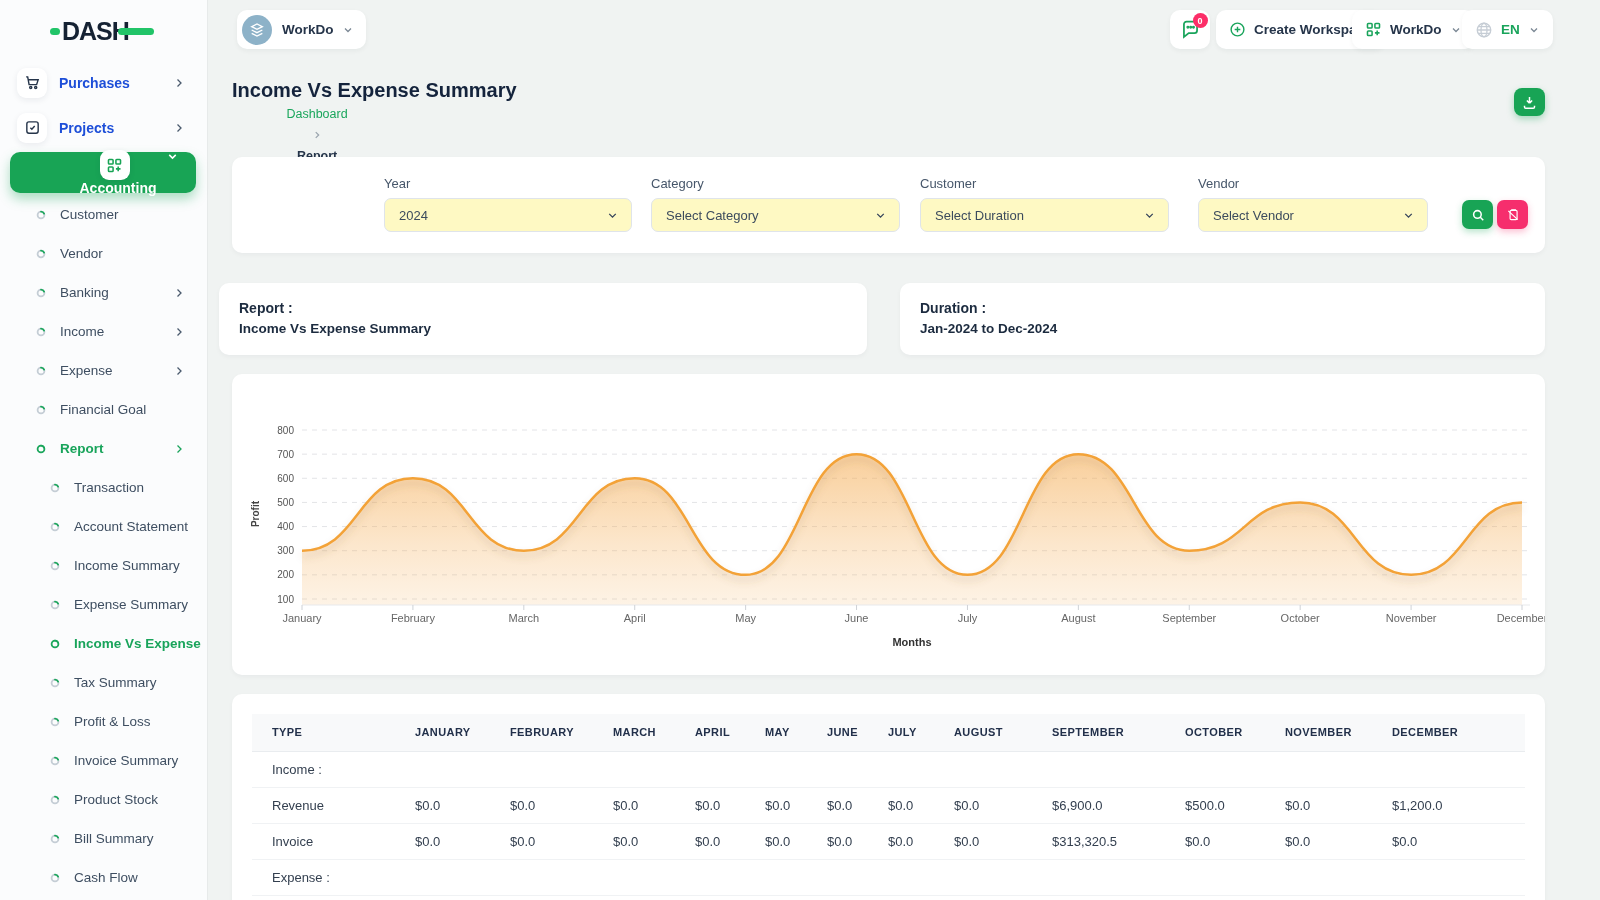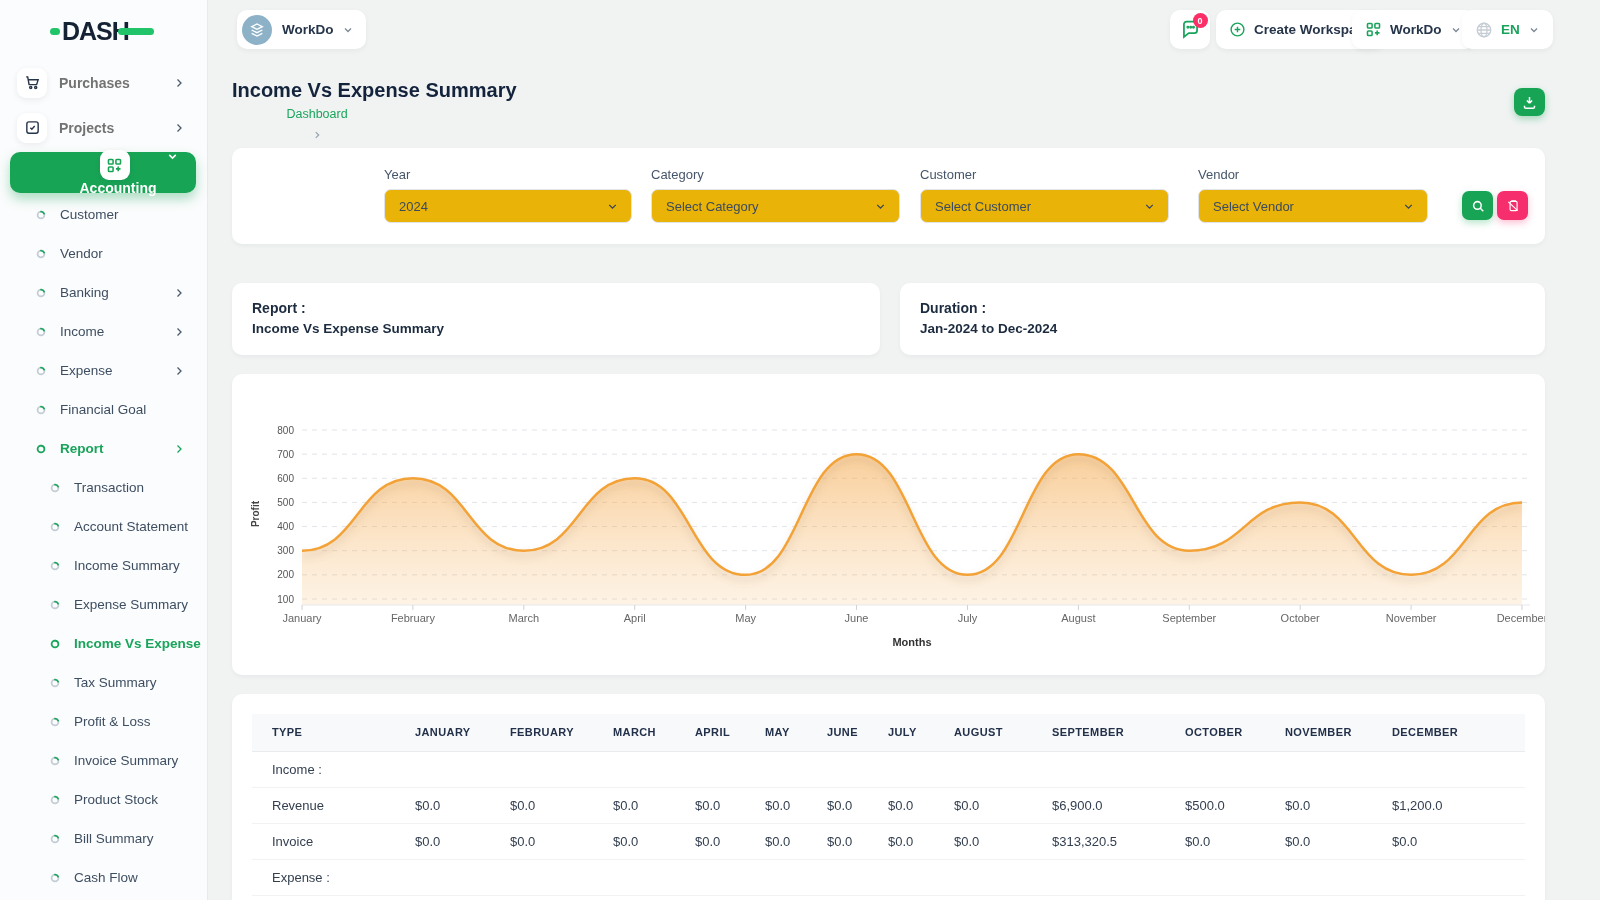--- a/index.html
+++ b/index.html
@@ -9,21 +9,21 @@
 
   
   .sidebar { position:absolute; left:0; top:0; width:207px; height:900px; background:#fbfcfd; box-shadow:1px 0 0 rgba(20,30,40,.04); z-index:5; }
   .logo { position:absolute; left:50px; top:14px; height:34px; display:flex; align-items:center; }
   .nav { position:absolute; left:0; top:60px; width:207px; }
   .side-item { position:relative; display:flex; align-items:center; cursor:pointer; }
   .side-item.lvl1 { height:45px; padding-left:17px; }
   .side-item.lvl2 { height:39px; padding-left:36px; }
   .side-item.lvl3 { height:39px; padding-left:50px; }
   .icon-sq { width:30px; height:30px; border-radius:9px; background:#fff; box-shadow:0 2px 6px rgba(25,40,60,.08); display:flex; align-items:center; justify-content:center; color:#26354a; flex:0 0 30px; }
-  .side-item.lvl1 .lbl { margin-left:12px; font-size:14px; font-weight:700; color:#737373; }
+  .side-item.lvl1 .lbl { margin-left:12px; font-size:14px; font-weight:700; color:#1d4ed8; }
   .side-item .lbl { font-size:13.5px; color:#3e4e61; }
   .side-item.lvl2 .lbl, .side-item.lvl3 .lbl { margin-left:14px; }
   .side-item .chev { position:absolute; right:22px; color:#4a5a6d; display:flex; }
   .side-item.active-green .lbl { color:#19a45b; font-weight:600; }
   .side-item.active-green .chev { color:#19a45b; }
   .acc-pill { position:absolute; left:10px; width:186px; height:41px; top:2px; background:#18a455; border-radius:10px; box-shadow:0 6px 12px rgba(24,164,85,.35); }
   .side-item.lvl1.main-active { height:45px;flex-direction:column; }
   .side-item.lvl1.main-active .icon-sq { color:#18a455; position:relative; z-index:1; margin-left:5px; }
   .side-item.lvl1.main-active .lbl { color:#fff; position:relative; z-index:1; }
   .side-item.lvl1.main-active .chev { color:#fff; right:28px; z-index:1; }
@@ -42,24 +42,24 @@
   .page-title { position:absolute; left:232px; top:79px; font-size:20px; font-weight:700; color:#14233c; }
   .breadcrumb { position:absolute; left:233px; top:107px; display:flex; align-items:center; gap:9px; font-size:12.5px;flex-direction:column; }
   .bc-link { color:#1aa65c; cursor:pointer; }
   .bc-mid { color:#26354a; font-weight:600; cursor:pointer; }
   .bc-cur { color:#9aa4ae; }
   .bc-sep { color:#9aa4ae; display:flex; }
   .dl-btn { position:absolute; left:1514px; top:88px; width:31px; height:28px; background:#18a455; border-radius:8px; display:flex; align-items:center; justify-content:center; color:#fff; cursor:pointer; box-shadow:0 3px 7px rgba(24,164,85,.35); }
 
   
   .card { position:absolute; background:#fff; border-radius:10px; box-shadow:0 2px 5px rgba(20,30,40,.04); }
-  .filter-card { left:232px; top:148px; width:1313px; height:96px; }
+  .filter-card { left:232px; top:157px; width:1313px; height:96px; }
   .f-group { position:absolute; top:19px; }
   .f-label { font-size:13px; color:#46566a; margin-bottom:7px; }
-  .f-select { height:34px; background:#eab308; border:1px solid #dfe4ea; border-radius:7px; display:flex; align-items:center; justify-content:space-between; padding:0 12px 0 14px; font-size:13px; color:#3c4b5d; cursor:pointer; }
+  .f-select { height:34px; background:#fef9c3; border:1px solid #dfe4ea; border-radius:7px; display:flex; align-items:center; justify-content:space-between; padding:0 12px 0 14px; font-size:13px; color:#3c4b5d; cursor:pointer; }
   .f-select .sel-chev { color:#34435a; display:flex; }
   .sq-btn { position:absolute; top:43px; width:31px; height:29px; border-radius:7px; display:flex; align-items:center; justify-content:center; color:#fff; cursor:pointer; }
   .sq-btn.search { left:1230px; background:#18a455; box-shadow:0 3px 7px rgba(24,164,85,.3); }
   .sq-btn.reset { left:1265px; background:#f62e6d; box-shadow:0 3px 7px rgba(246,46,109,.3); }
 
   .info-card { top:283px; height:72px; }
   .info-card .t1 { position:absolute; left:20px; top:17px; font-size:14px; font-weight:700; color:#1c2b3f; }
   .info-card .t2 { position:absolute; left:20px; top:38px; font-size:13.5px; font-weight:700; color:#1c2b3f; }
 
   .chart-card { left:232px; top:374px; width:1313px; height:301px; }
@@ -414,21 +414,21 @@
         <span class="sel-chev">
             <svg width="13" height="13" viewBox="0 0 24 24" fill="none" stroke="currentColor" stroke-width="2.4">
               <path d="M6 9l6 6 6-6"></path>
             </svg>
           </span>
       </div>
     </div>
     <div class="f-group" style="left:688px; width:249px;">
       <div class="f-label">Customer</div>
       <div class="f-select">
-        <span>Select Customer</span>
+        <span>Select Duration</span>
         <span class="sel-chev">
             <svg width="13" height="13" viewBox="0 0 24 24" fill="none" stroke="currentColor" stroke-width="2.4">
               <path d="M6 9l6 6 6-6"></path>
             </svg>
           </span>
       </div>
     </div>
     <div class="f-group" style="left:966px; width:230px;">
       <div class="f-label">Vendor</div>
       <div class="f-select">
@@ -447,21 +447,21 @@
         </svg>
     </div>
     <div class="sq-btn reset">
       <svg width="14" height="14" viewBox="0 0 24 24" fill="none" stroke="#fff" stroke-width="2">
           <rect x="7" y="4" width="12" height="16" rx="2"></rect>
           <path d="M10 4.5V3h6v1.5M4 5l16 15"></path>
         </svg>
     </div>
   </div>
 
-  <div class="card info-card" style="left:232px; width:648px;">
+  <div class="card info-card" style="left:219px; width:648px;">
     <div class="t1">Report :</div>
     <div class="t2">Income Vs Expense Summary</div>
   </div>
   <div class="card info-card" style="left:900px; width:645px;">
     <div class="t1">Duration :</div>
     <div class="t2">Jan-2024 to Dec-2024</div>
   </div>
 
   <div class="card chart-card">
     <svg id="ive-chart" width="1313" height="301" viewBox="0 0 1313 301">

